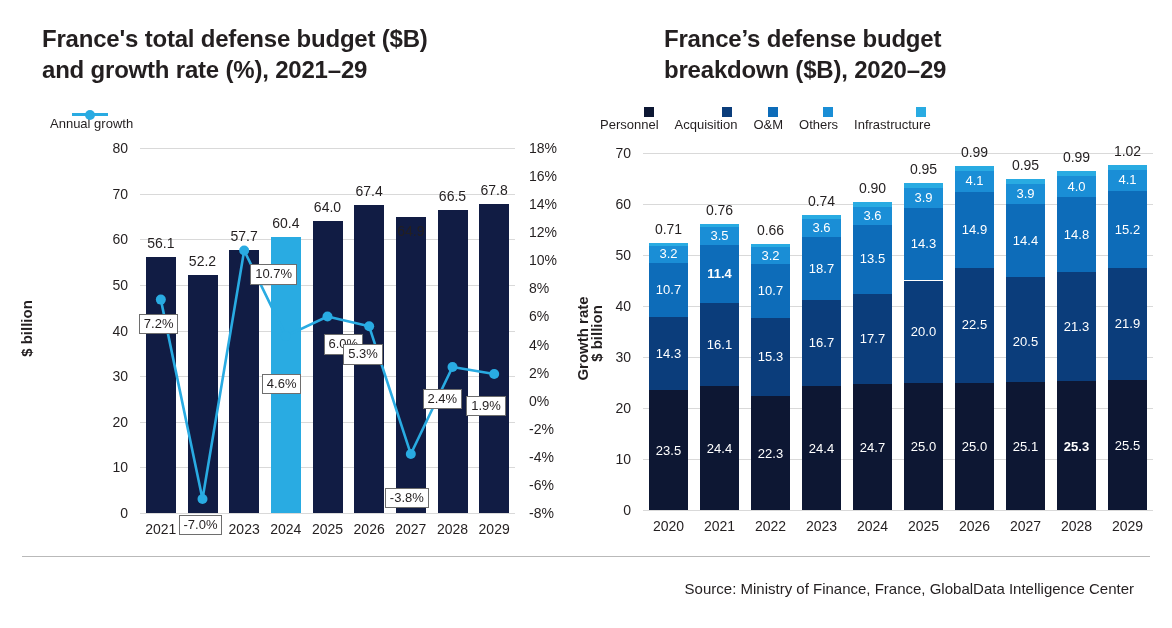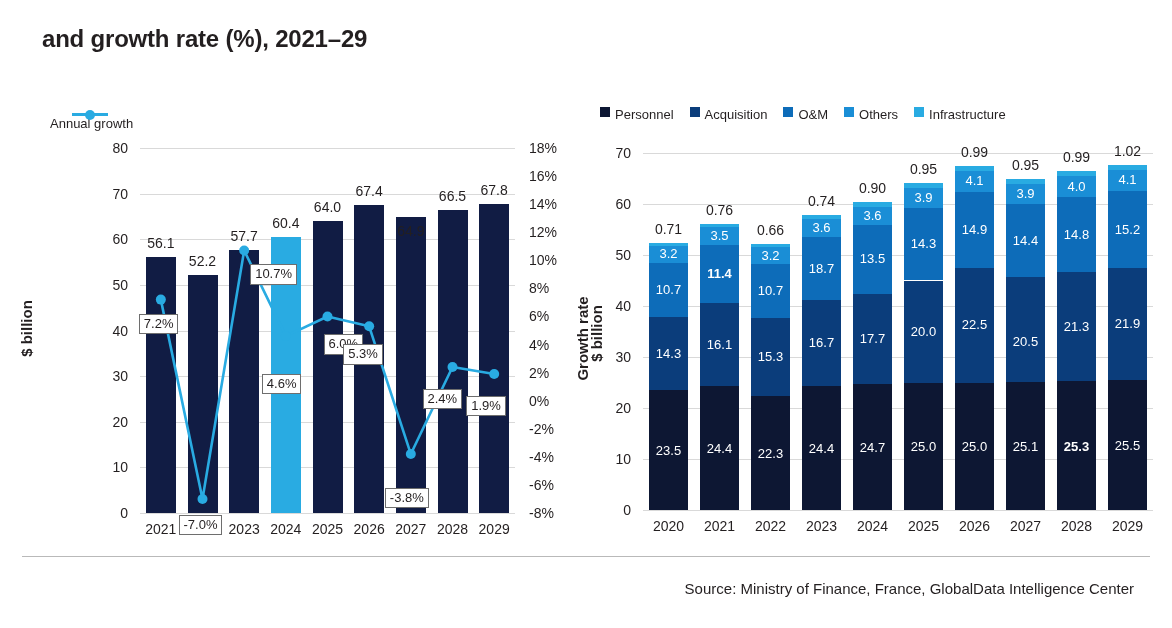--- a/index.html
+++ b/index.html
@@ -26,21 +26,21 @@
   #legend-left{ left:46px; top:113px;flex-direction:column; }
   #legend-left .lg-line{ width:36px; height:3px; background:#29ABE2; position:relative; }
   #legend-left .lg-line::after{
     content:""; position:absolute; left:50%; top:50%;
     width:10px; height:10px; border-radius:50%;
     background:#29ABE2; transform:translate(-50%,-50%);
   }
   #legend-left .lg-text{ font-size:13px; margin-left:4px; color:#231f20; }
 
   #legend-right{ left:600px; top:107px; gap:0; }
-  .lg-item{ display:flex; align-items:flex-start; margin-right:16px; }
+  .lg-item{ display:flex; align-items:flex-end; margin-right:16px;flex-direction:column; }
   .lg-sw{ width:10px; height:10px; margin-right:5px; display:inline-block; }
   .lg-lbl{ font-size:13px; color:#231f20; white-space:nowrap; }
 
   
   .plot{ position:absolute; }
   #plot-left{ left:140px; top:148px; width:375px; height:365px; }
   #plot-right{ left:643px; top:153px; width:510px; height:357px; }
 
   .gridline{ position:absolute; left:0; width:100%; height:1px; background:#d9d9d9; }
   #plot-left .gridline.zero{ background:#d9d9d9; }
@@ -87,20 +87,21 @@
   #logo-wrap{ position:absolute; left:44px; top:575px; display:flex; align-items:center; }
   #logo-text{ font-size:22px; font-weight:bold; color:#3f3167; letter-spacing:-0.5px; margin-left:7px; }
   #source{ position:absolute; right:38px; top:580px; font-size:15px; color:#231f20; white-space:nowrap; }
 </style>
 </head>
 <body>
 
 <div id="root">
 
   <div class="chart-title" id="title-left">
+      <div>France's total defense budget ($B)</div>
       <div>and growth rate (%), 2021–29</div>
     </div>
 
   <div class="legend" id="legend-left">
     <span class="lg-line"></span>
     <span class="lg-text">Annual growth</span>
   </div>
 
   <div class="axis-title" id="axis-left-y" style="left:-2px; top:320px; transform:rotate(-90deg);">$ billion</div>
   <div class="axis-title" id="axis-left-y2" style="left:540px; top:330px; transform:rotate(-90deg);">Growth rate</div>
@@ -181,20 +182,24 @@
       <div class="pt-label" style="left: 38.5px; top: 366.962px;">-7.0%</div>
       <div class="pt-label" style="left: 110.167px; top: 116.481px;">10.7%</div>
       <div class="pt-label" style="left: 121.833px; top: 226.115px;">4.6%</div>
       <div class="pt-label" style="left: 183.5px; top: 186.462px;">6.0%</div>
       <div class="pt-label" style="left: 203.167px; top: 196.288px;">5.3%</div>
       <div class="pt-label" style="left: 244.833px; top: 340.038px;">-3.8%</div>
       <div class="pt-label" style="left: 282.5px; top: 241px;">2.4%</div>
       <div class="pt-label" style="left: 326.167px; top: 248.019px;">1.9%</div>
     </div>
 
+  <div class="chart-title" id="title-right">
+      <div>France’s defense budget</div>
+      <div>breakdown ($B), 2020–29</div>
+    </div>
   <div class="legend" id="legend-right">
       <div class="lg-item">
         <span class="lg-sw" style="background: rgb(13, 23, 51);"></span>
         <span class="lg-lbl">Personnel</span>
       </div>
       <div class="lg-item">
         <span class="lg-sw" style="background: rgb(11, 61, 123);"></span>
         <span class="lg-lbl">Acquisition</span>
       </div>
       <div class="lg-item">

